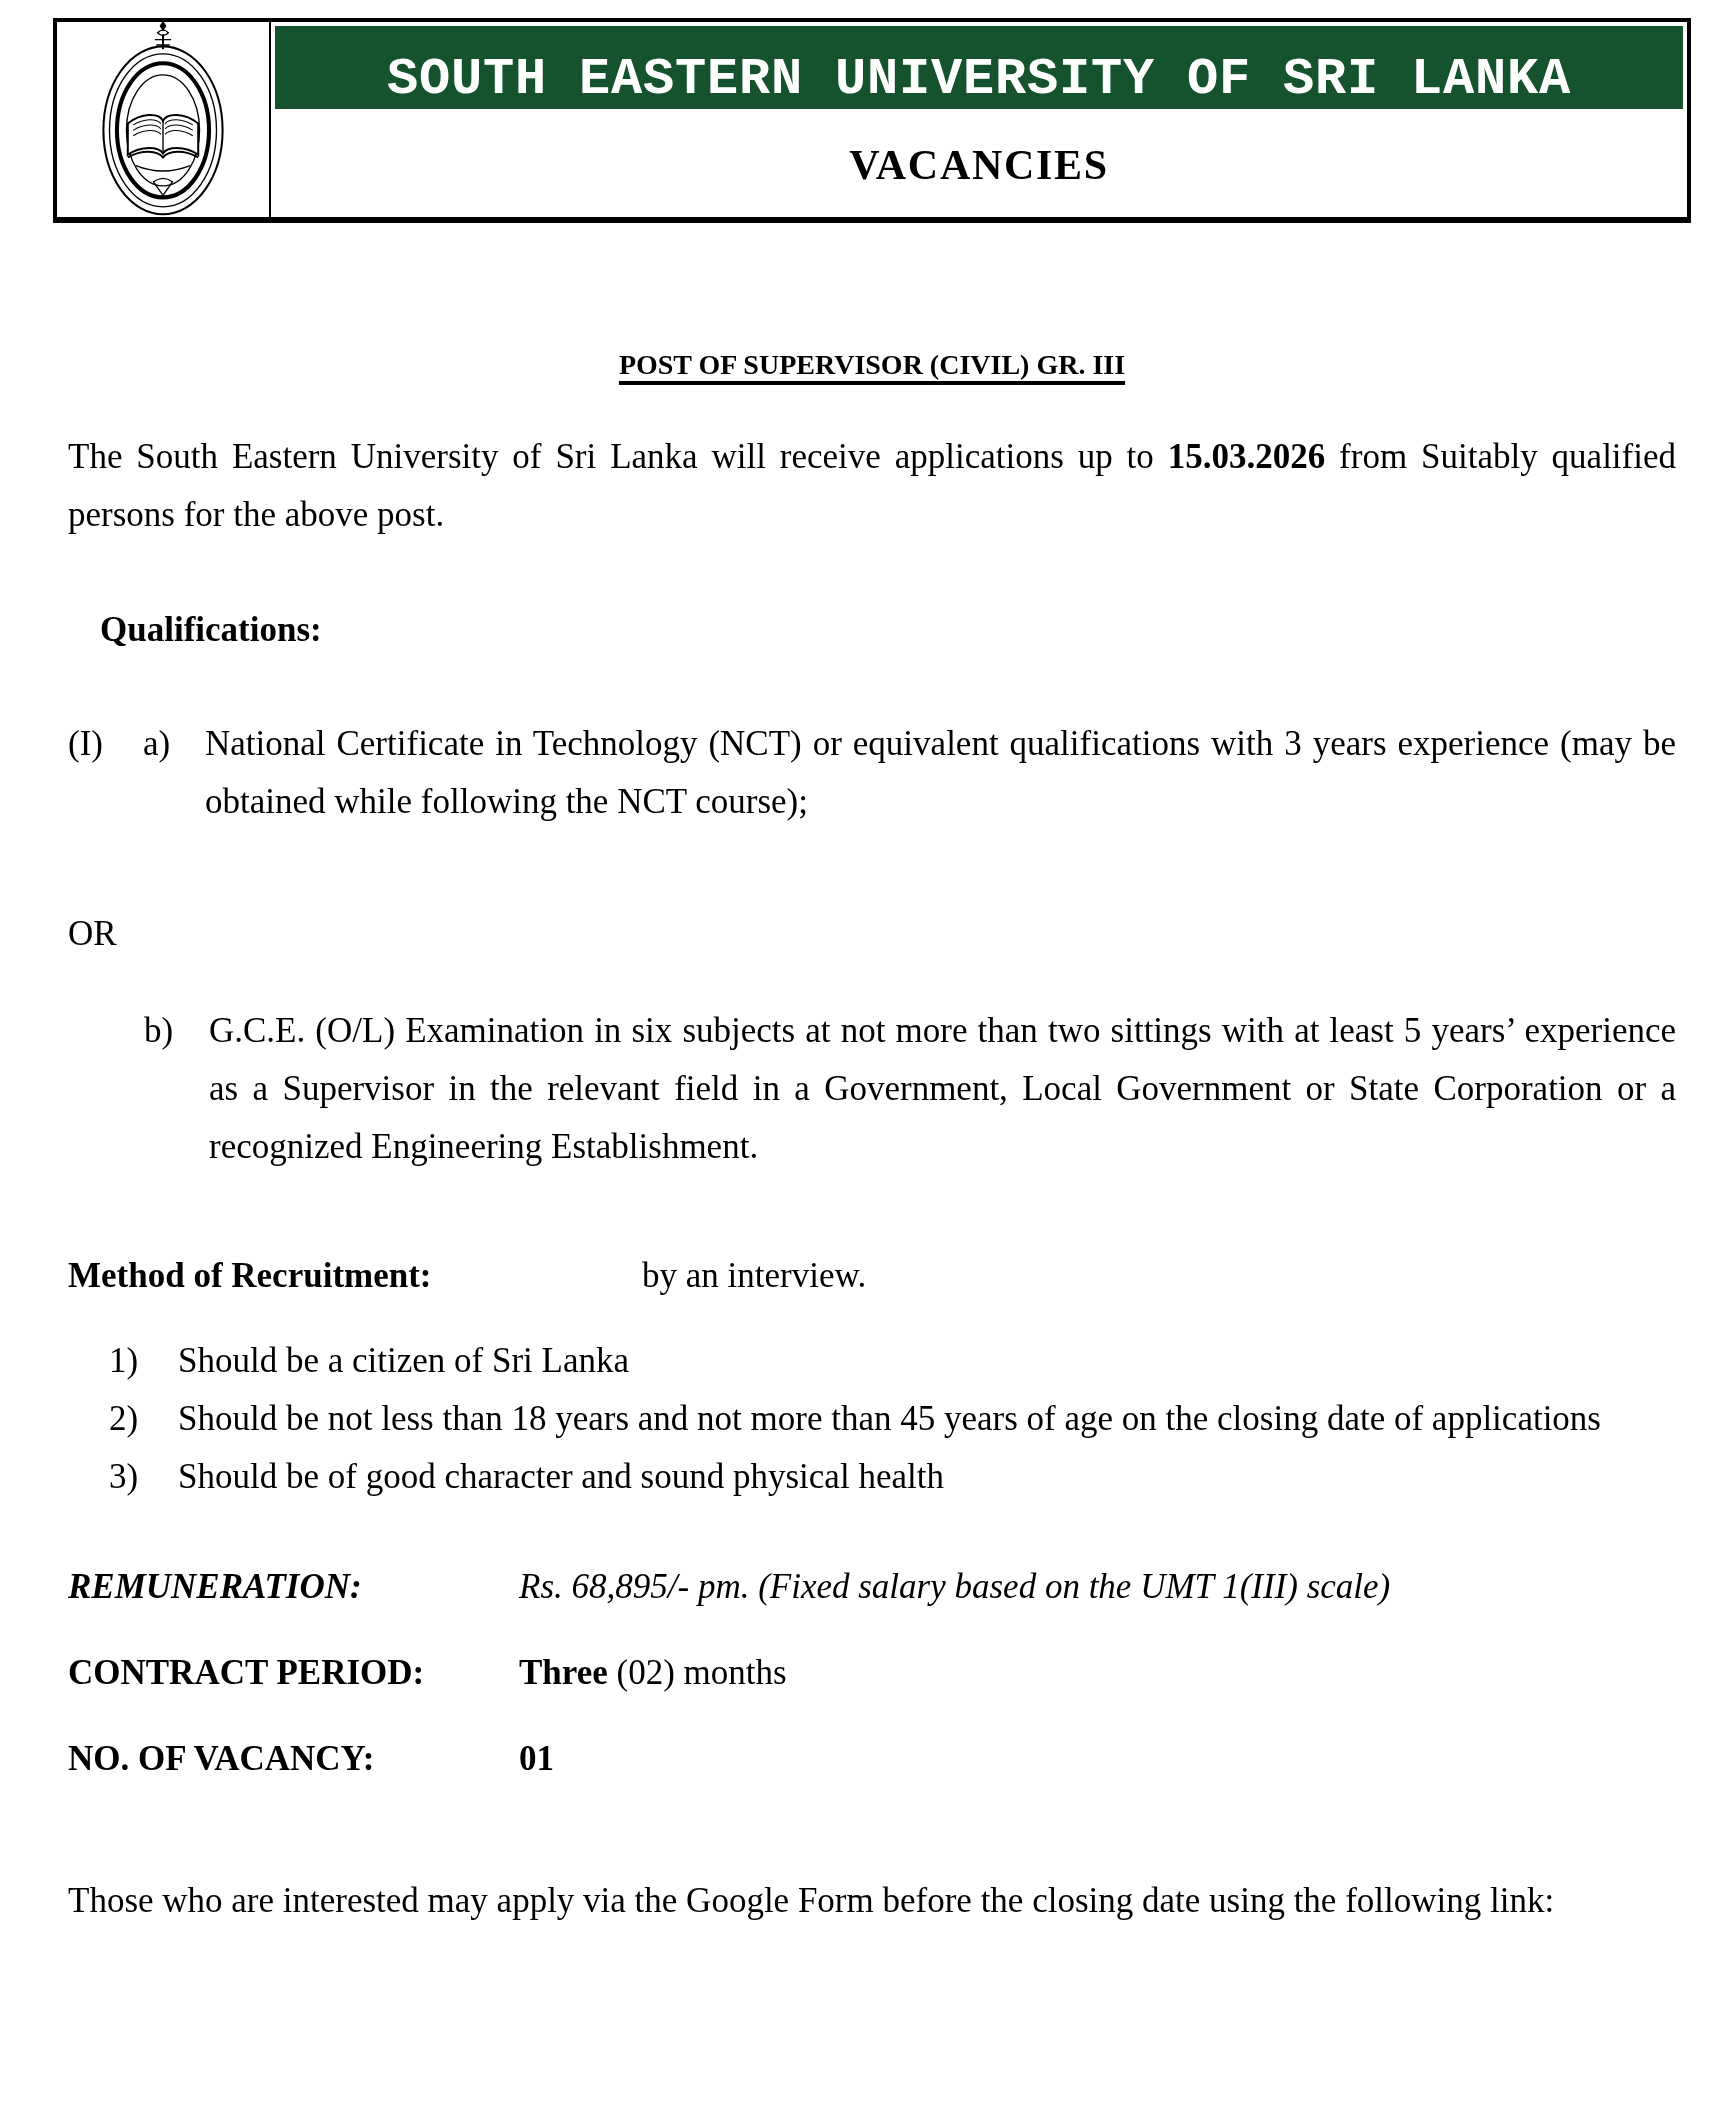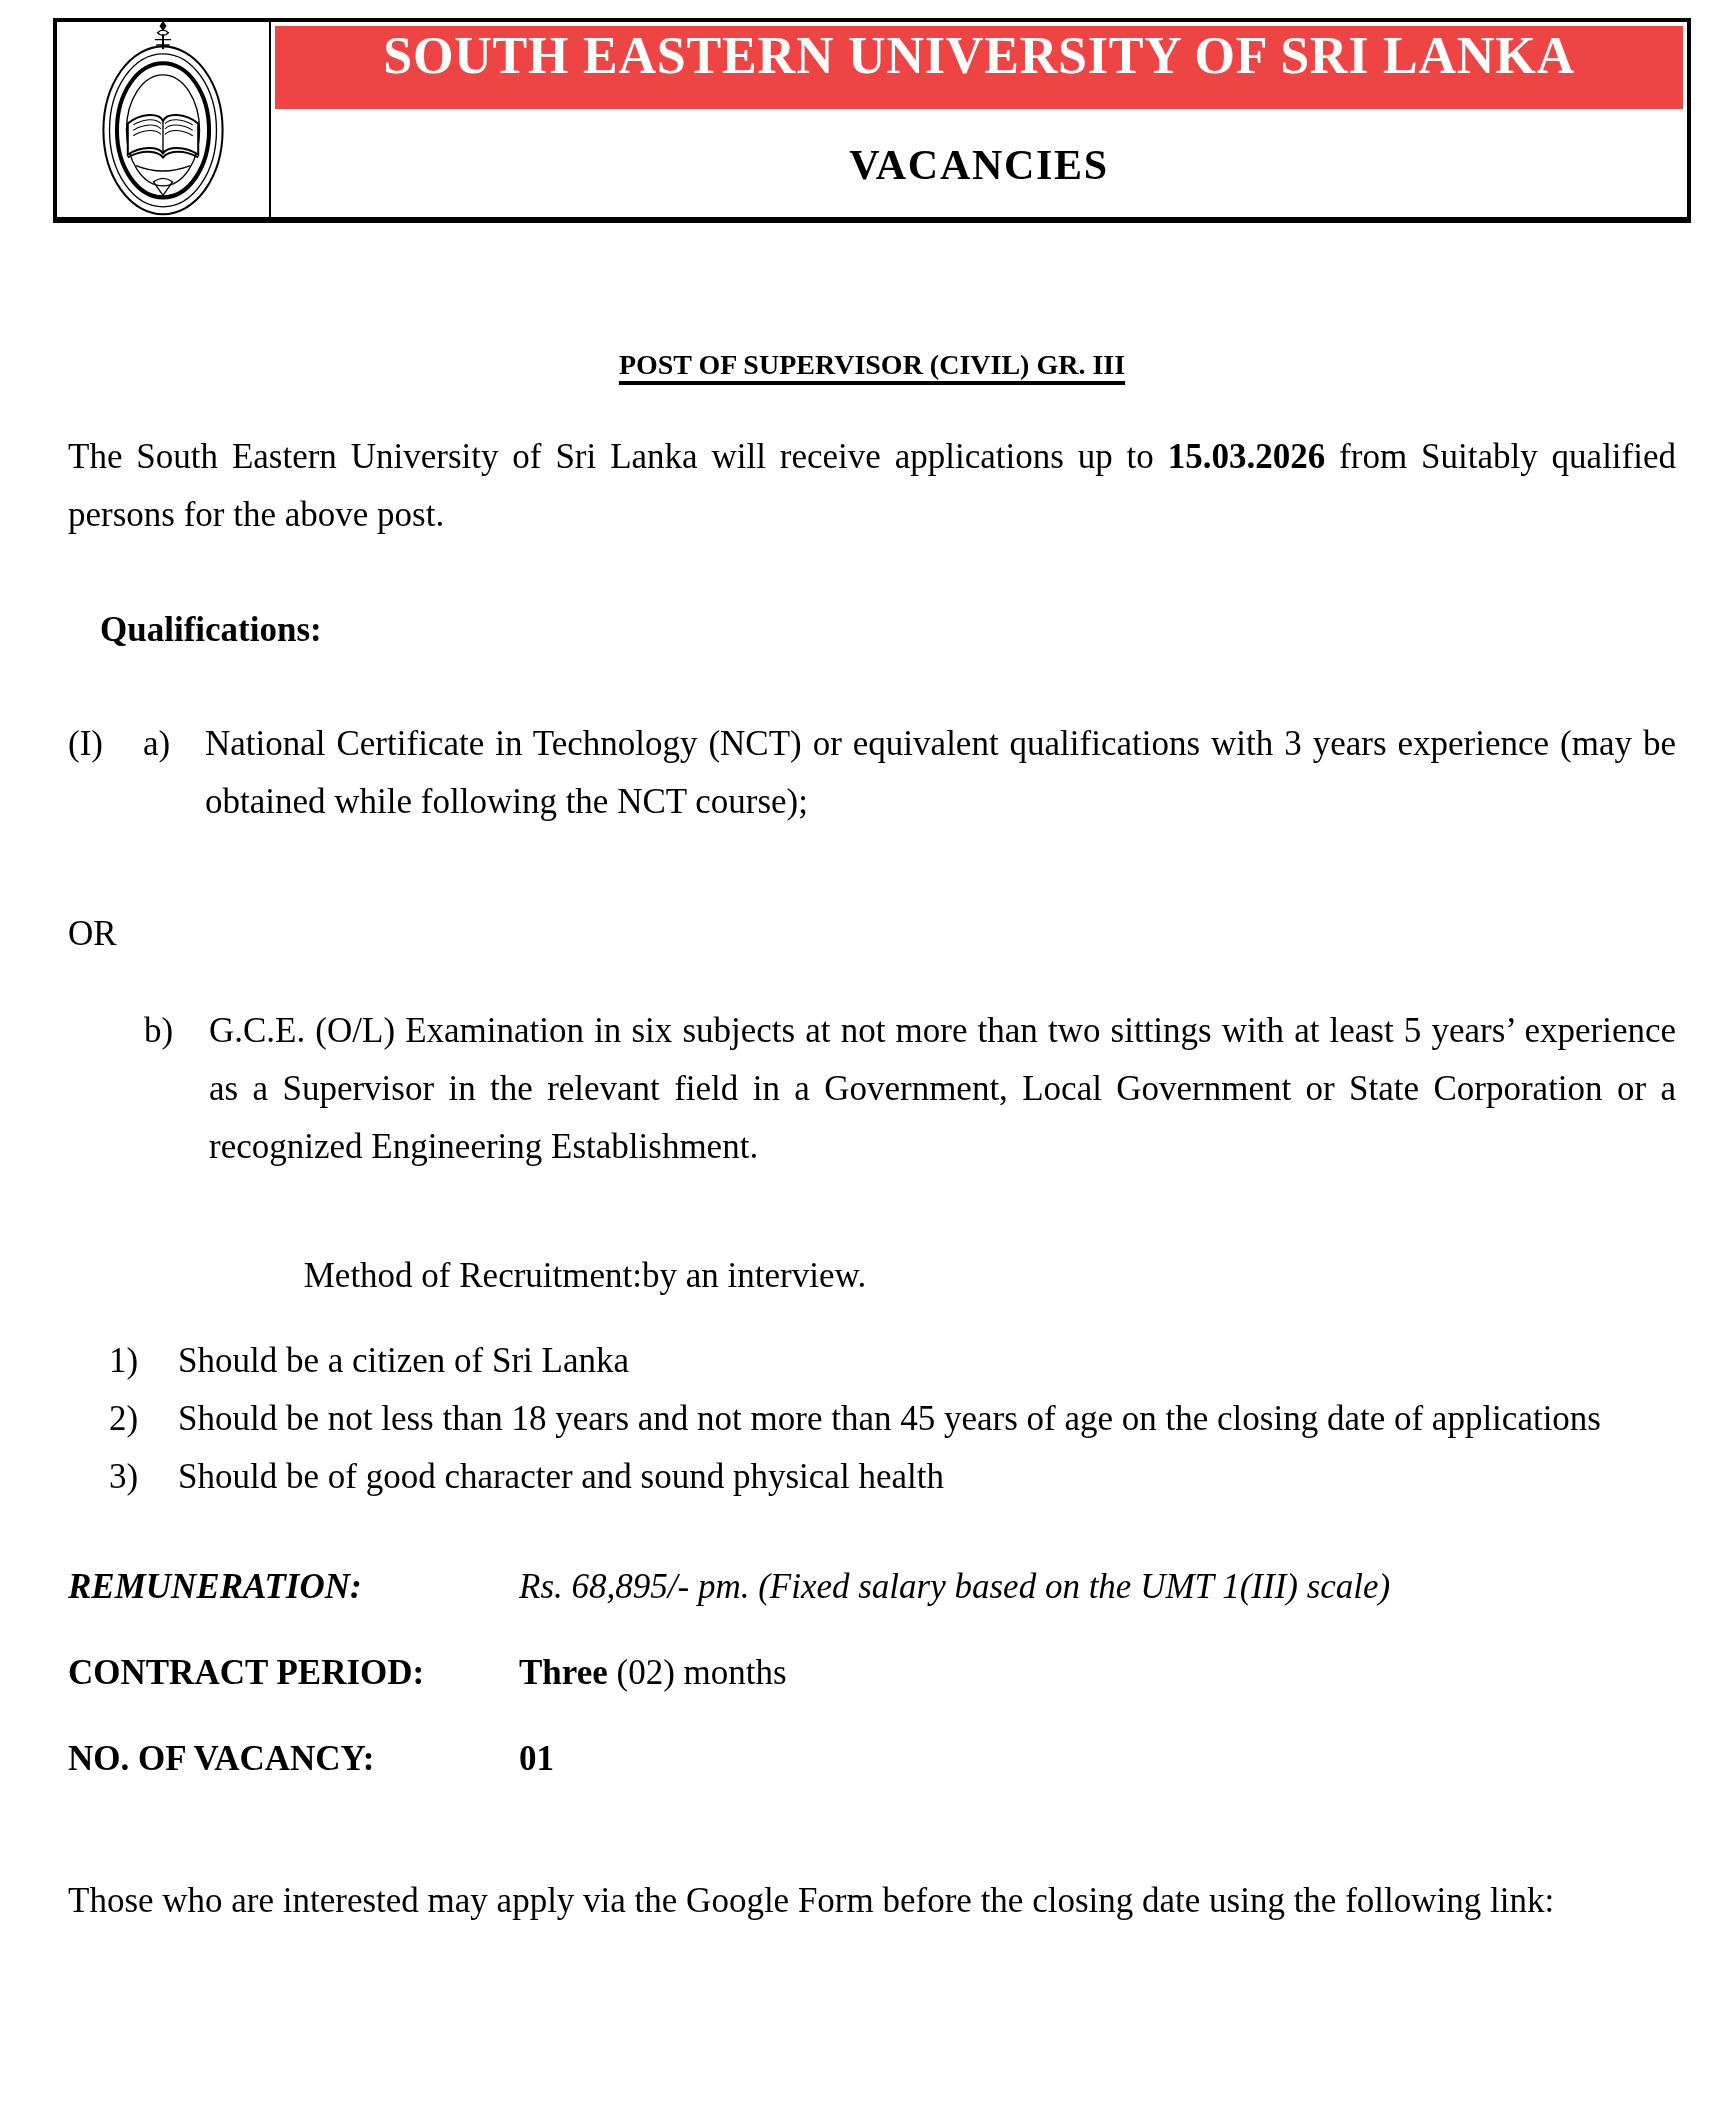--- a/index.html
+++ b/index.html
@@ -7,22 +7,22 @@
        font-family:"Liberation Serif","DejaVu Serif",serif;color:#000;}
   .page{position:relative;width:1731px;height:2884px;background:#fff;}
 
   
   .header-table{margin:18px 40px 0 53px;border:4.2px solid #000;border-bottom:6.8px solid #000;
                 display:flex;background:#fff;}
   .logo-cell{width:212px;flex:none;border-right:2.5px solid #000;display:flex;
              align-items:center;justify-content:center;background:#fff;}
   .logo-cell svg{display:block;}
   .header-main{flex:1;display:flex;flex-direction:column;min-width:0;}
-  .bar-black{background:#ef4444;color:#fff;margin:4.2px;height:83px;
-             display:flex;align-items:flex-start;justify-content:center;}
+  .bar-black{background:#14532d;color:#fff;margin:4.2px;height:83px;
+             display:flex;align-items:flex-end;justify-content:center;font-family:Liberation Mono, monospace;}
   .bar-black .uni-name{font-size:52px;font-weight:bold;letter-spacing:0.8px;white-space:nowrap;}
   .bar-white{flex:1;display:flex;align-items:center;justify-content:center;}
   .bar-white .vac{font-size:42px;font-weight:bold;letter-spacing:1.7px;}
 
   
   .content{padding-left:68px;padding-right:55px;font-size:35px;line-height:58px;}
   .justify{text-align:justify;}
   .bold{font-weight:bold;}
 
   .post-title{margin-top:114px;text-align:center;font-weight:bold;font-size:28px;line-height:55px;}
@@ -36,21 +36,21 @@
   .qa-row .m2{flex:none;width:62px;}
   .qa-row .qtext{flex:1;text-align:justify;}
 
   .or-line{margin-top:74px;}
 
   .qb-row{margin-top:39px;display:flex;margin-left:76px;}
   .qb-row .m{flex:none;width:65px;}
   .qb-row .qtext{flex:1;text-align:justify;}
 
   .method-line{margin-top:71px;}
-  .method-line .lbl{display:inline-block;width:574px;font-weight:normal;text-align:right;}
+  .method-line .lbl{display:inline-block;width:574px;font-weight:bold;}
 
   .h-note{margin-top:58px;font-weight:bold;}
   .note-list{margin-top:27px;}
   .note-row{display:flex;margin-left:41px;}
   .note-row .n-marker{flex:none;width:69px;}
   .note-row .n-text{flex:1;text-align:justify;}
 
   .detail-row{margin-top:28px;}
   .detail-row.first{margin-top:52px;font-style:italic;}
   .detail-row .d-label{display:inline-block;width:451px;font-weight:bold;}

